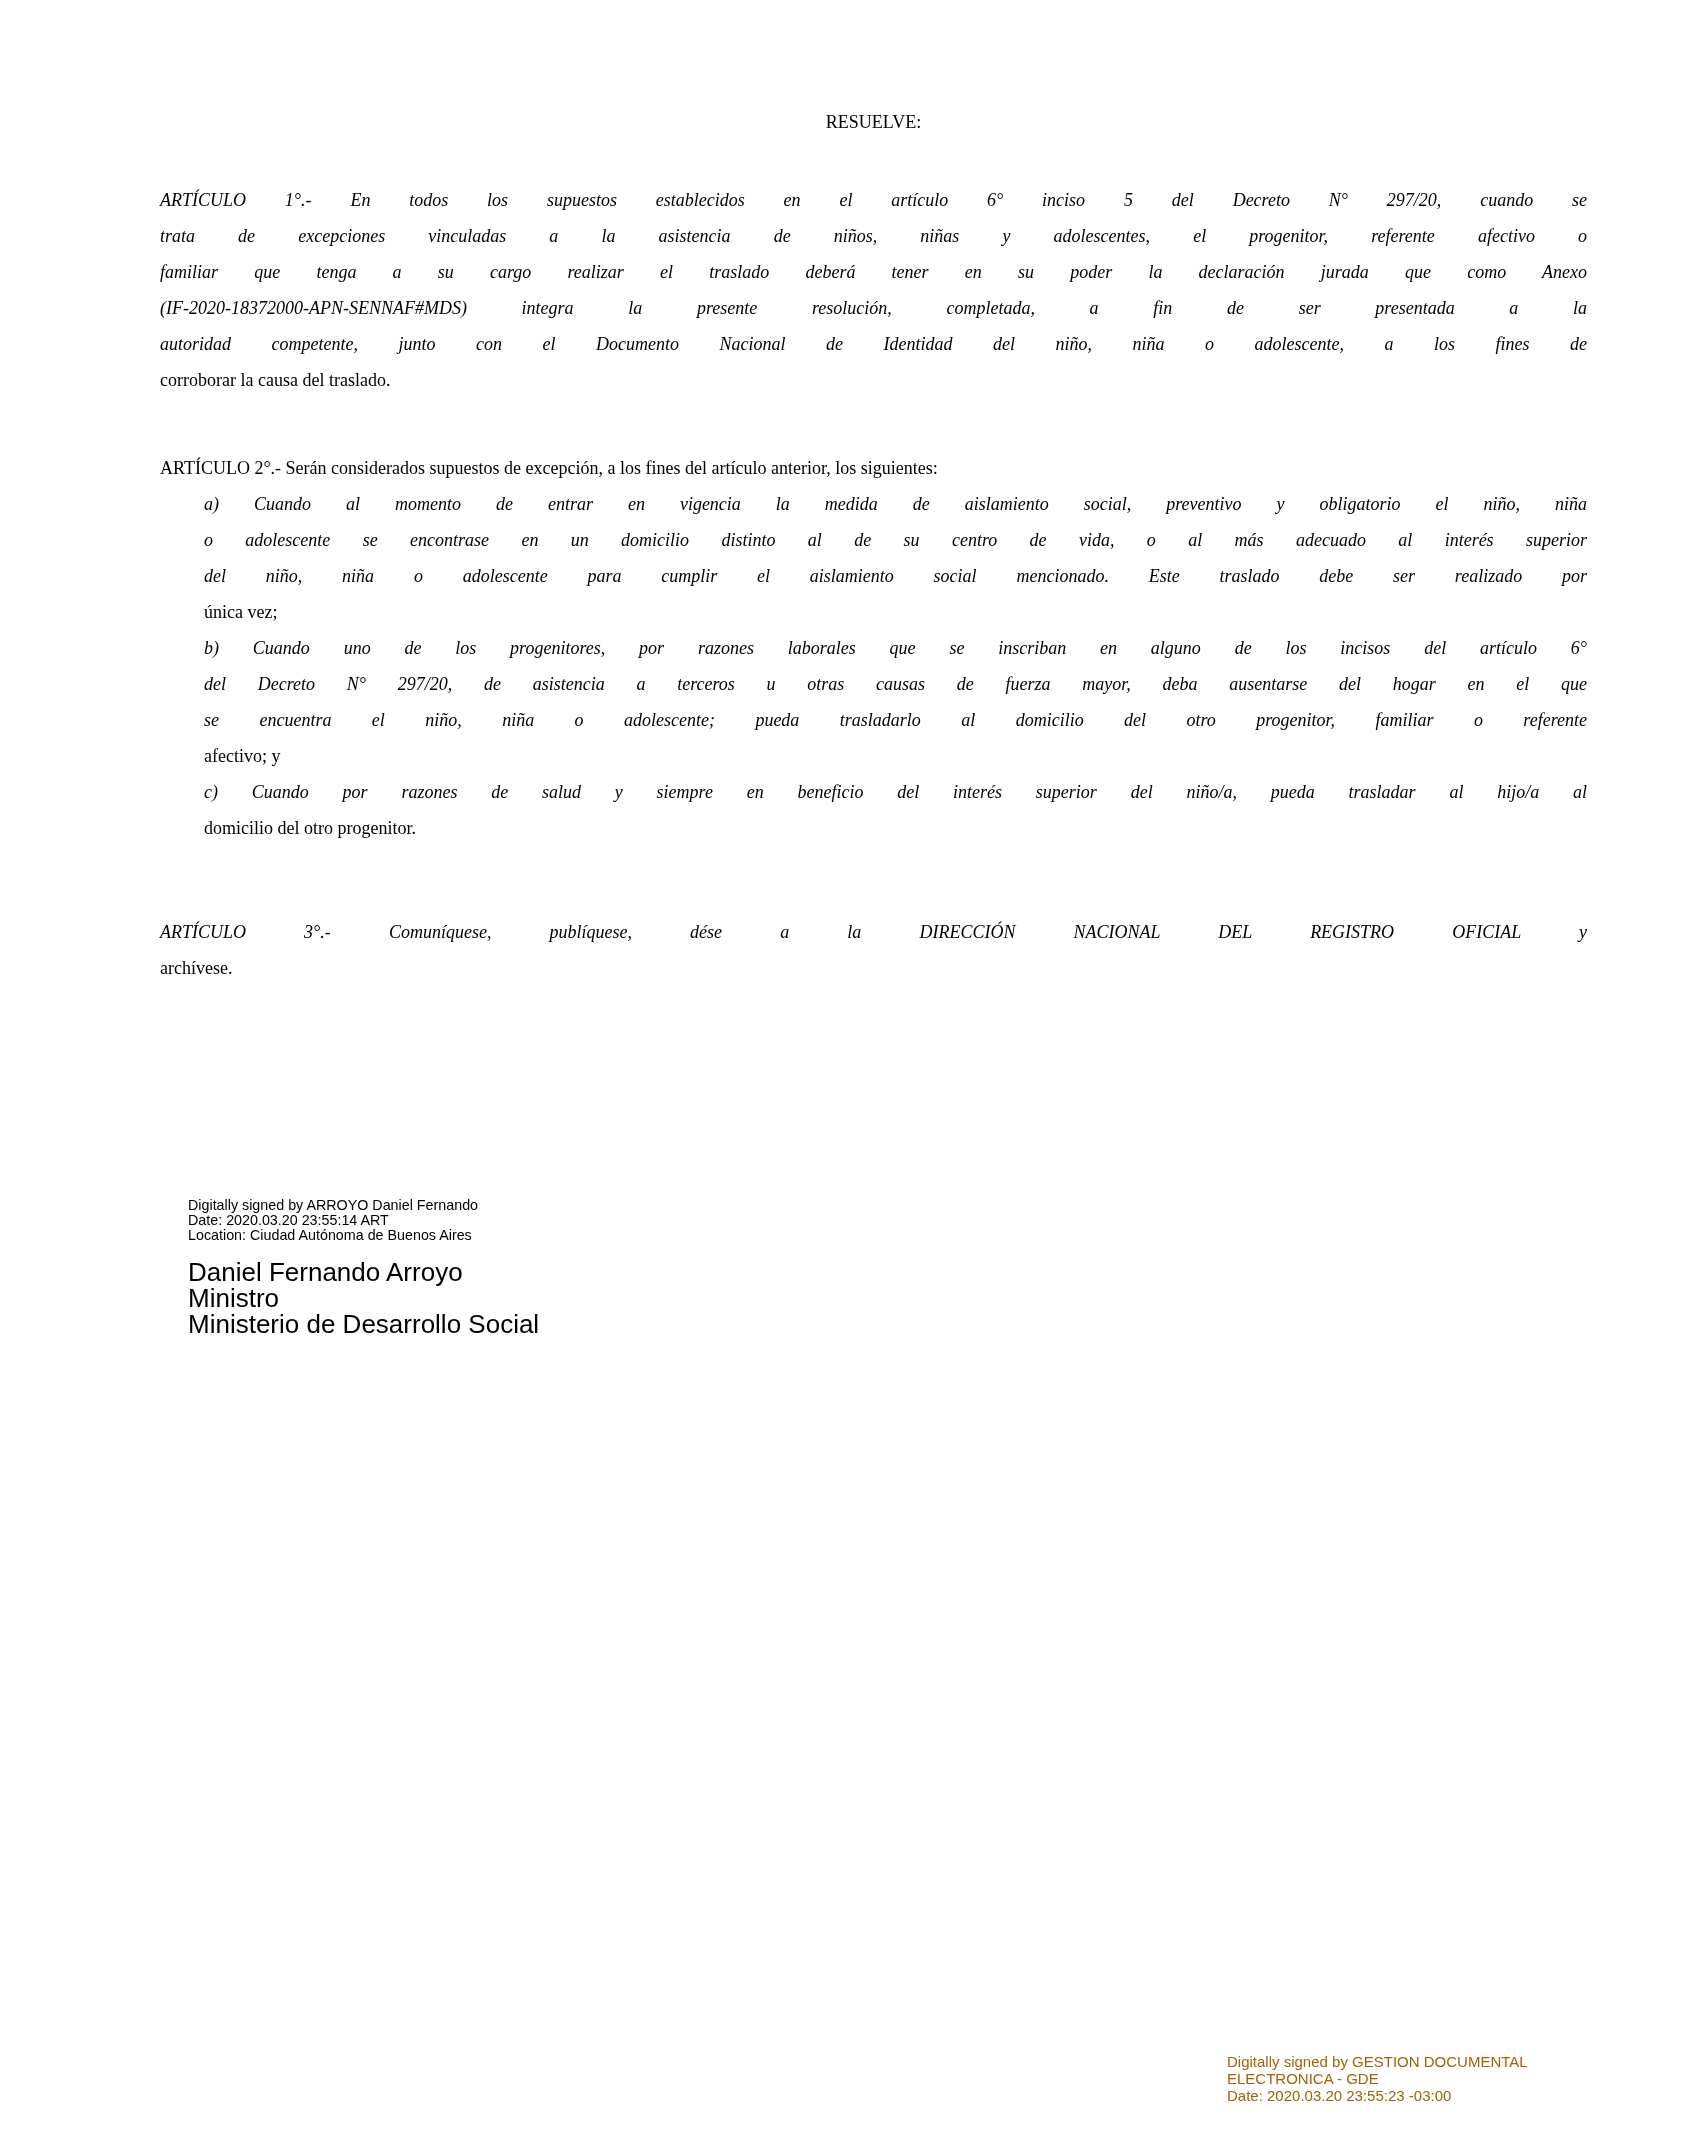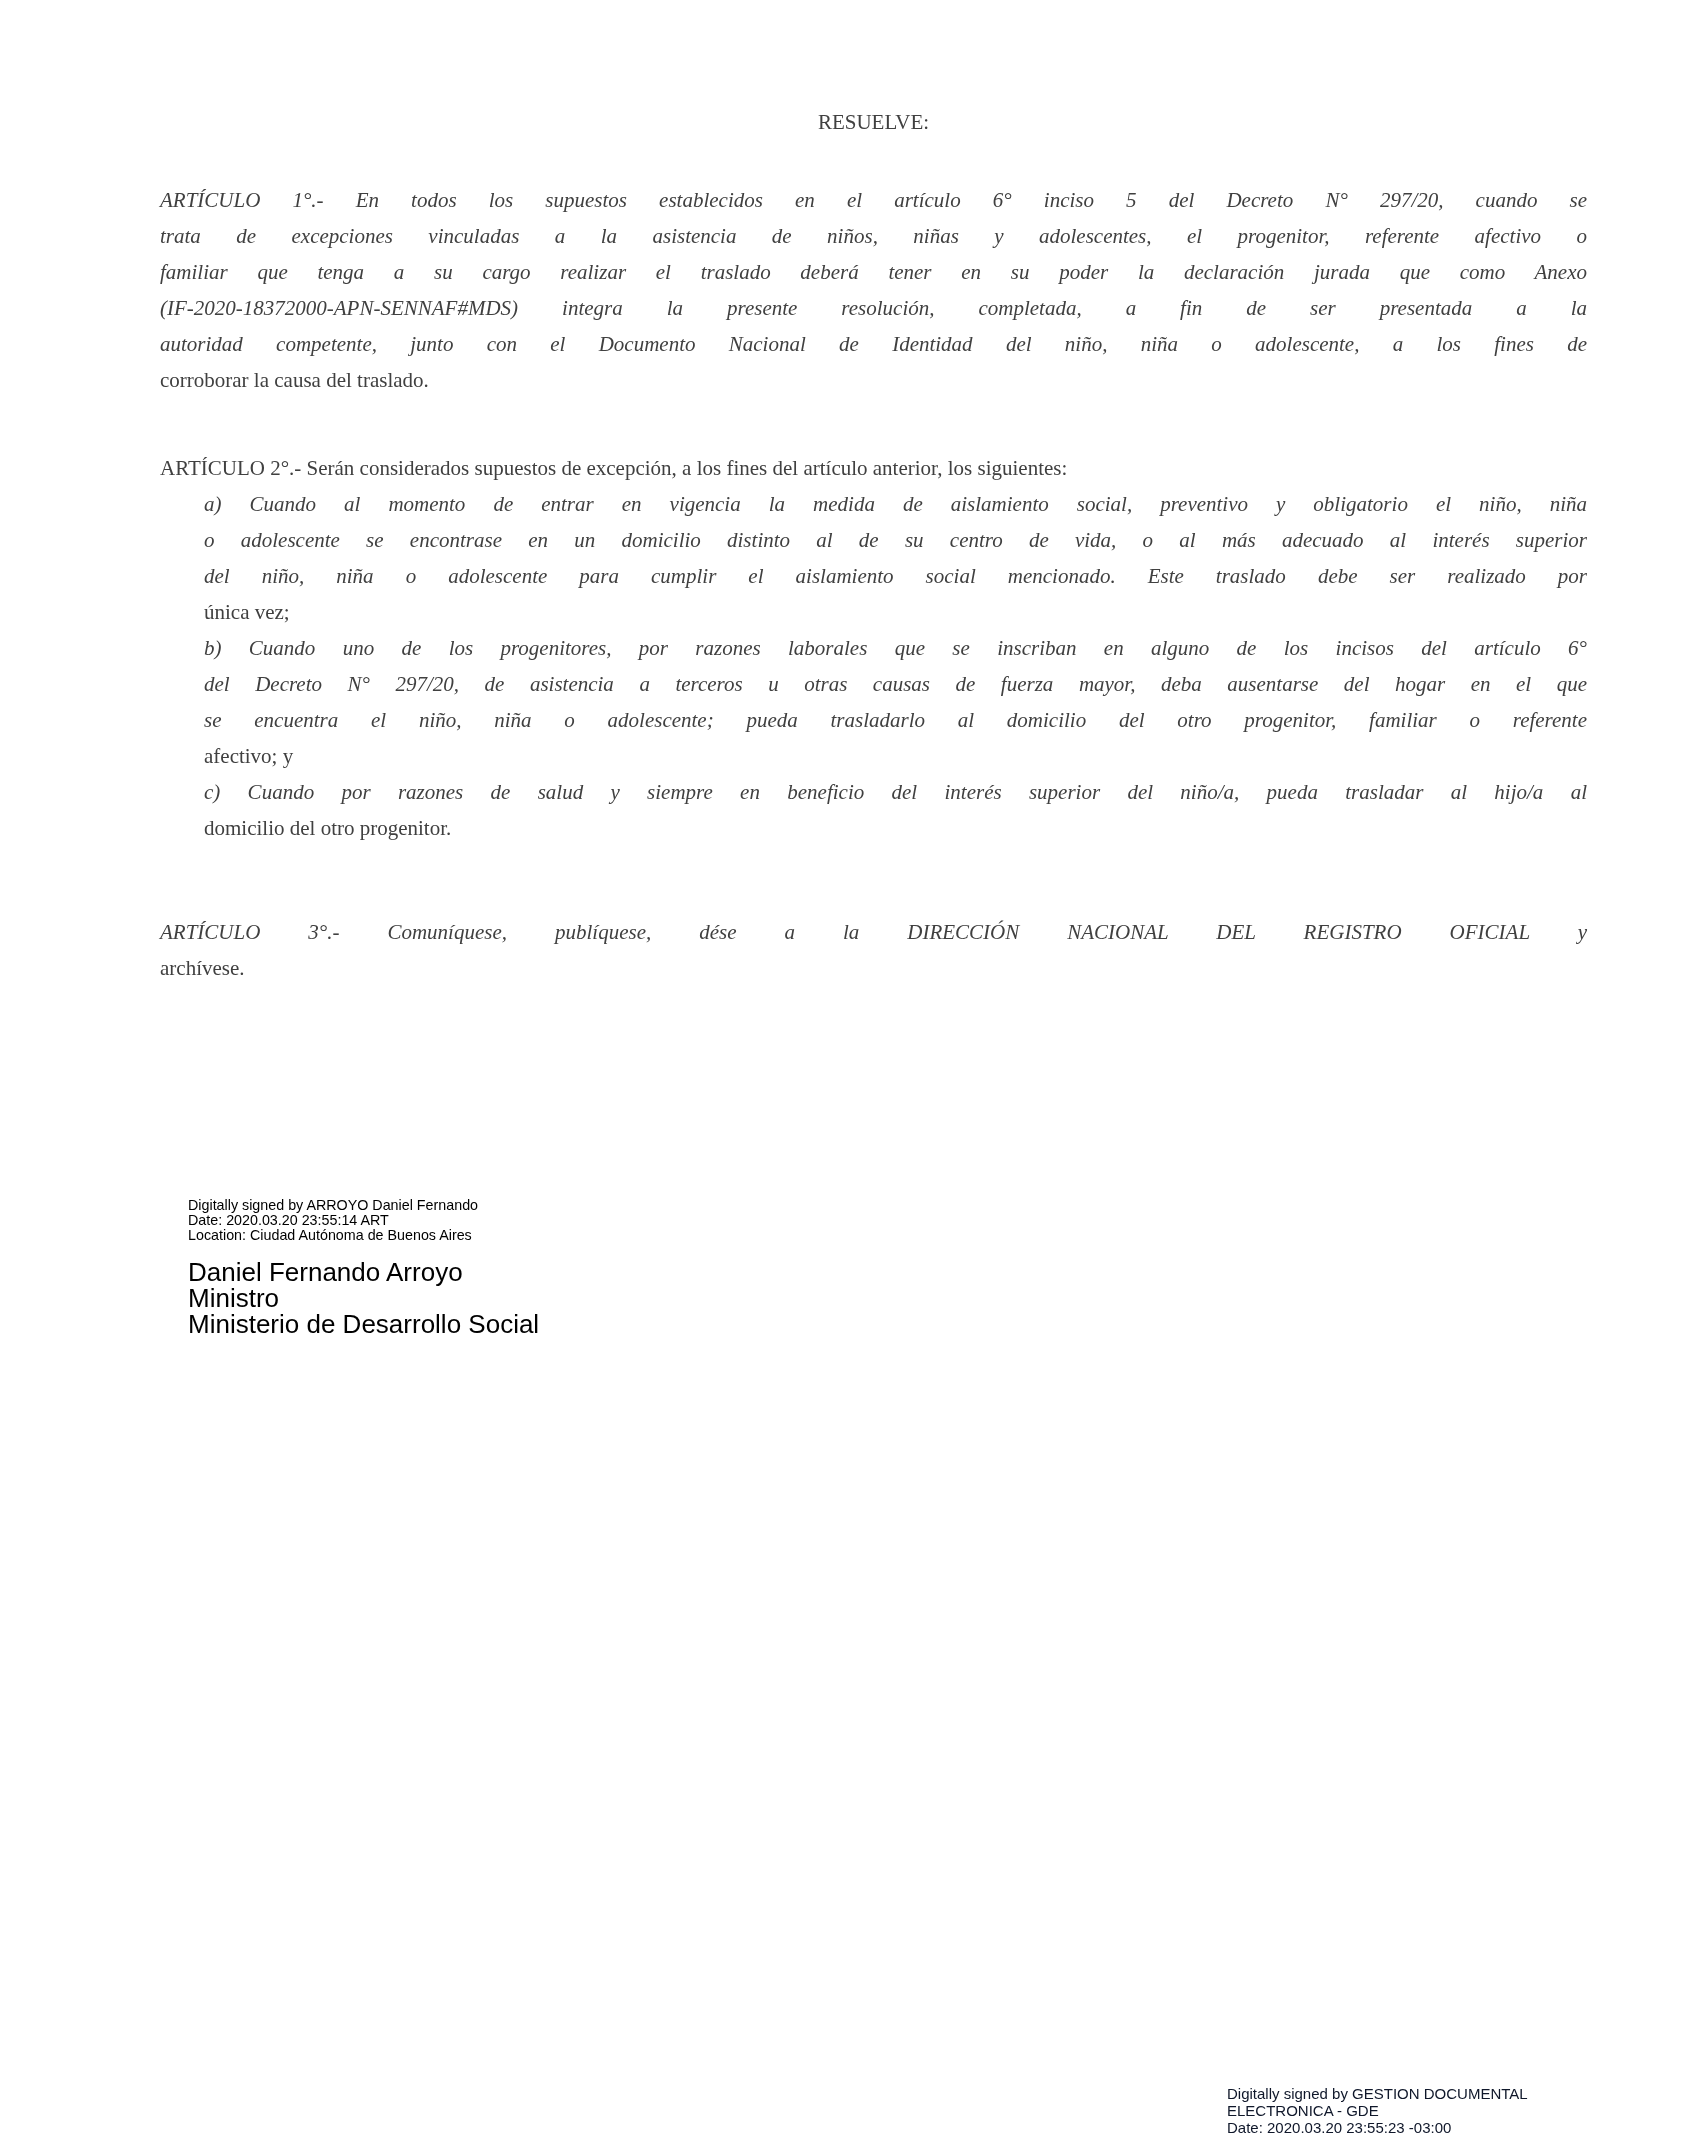--- a/index.html
+++ b/index.html
@@ -11,23 +11,23 @@
     position: relative;
     font-family: "Liberation Serif", serif;
     overflow: hidden;
   }
   
   .text-col {
     position: absolute;
     left: 160px;
     top: 104px;
     width: 1427px;
-    font-size: 21px;
+    font-size: 18px;
     line-height: 36px;
-    color: #404040;
+    color: #000000;
   }
   .title {
     text-align: center;
     line-height: 36px;
   }
   .block { }
   .b1 { margin-top: 42px; }
   .b2 { margin-top: 52px; }
   .b3, .b4, .b5 { margin-top: 0; margin-left: 44px; }
   .b6 { margin-top: 68px; }
@@ -55,22 +55,21 @@
     line-height: 26px;
   }
   
   .footer-stamp {
     position: absolute;
     left: 1227px;
     top: 2053px;
     font-family: "Liberation Sans", sans-serif;
     font-size: 15px;
     line-height: 17px;
-    color: #0f172a;
-    margin-top: 32px;
+    color: #a16207;
   }
 </style>
 </head>
 <body>
 
 <div class="text-col justified">
   <div class="title">RESUELVE:</div>
 
   <div class="block b1">
       <div class="jl">ARTÍCULO 1°.- En todos los supuestos establecidos en el artículo 6° inciso 5 del Decreto N° 297/20, cuando se</div>

